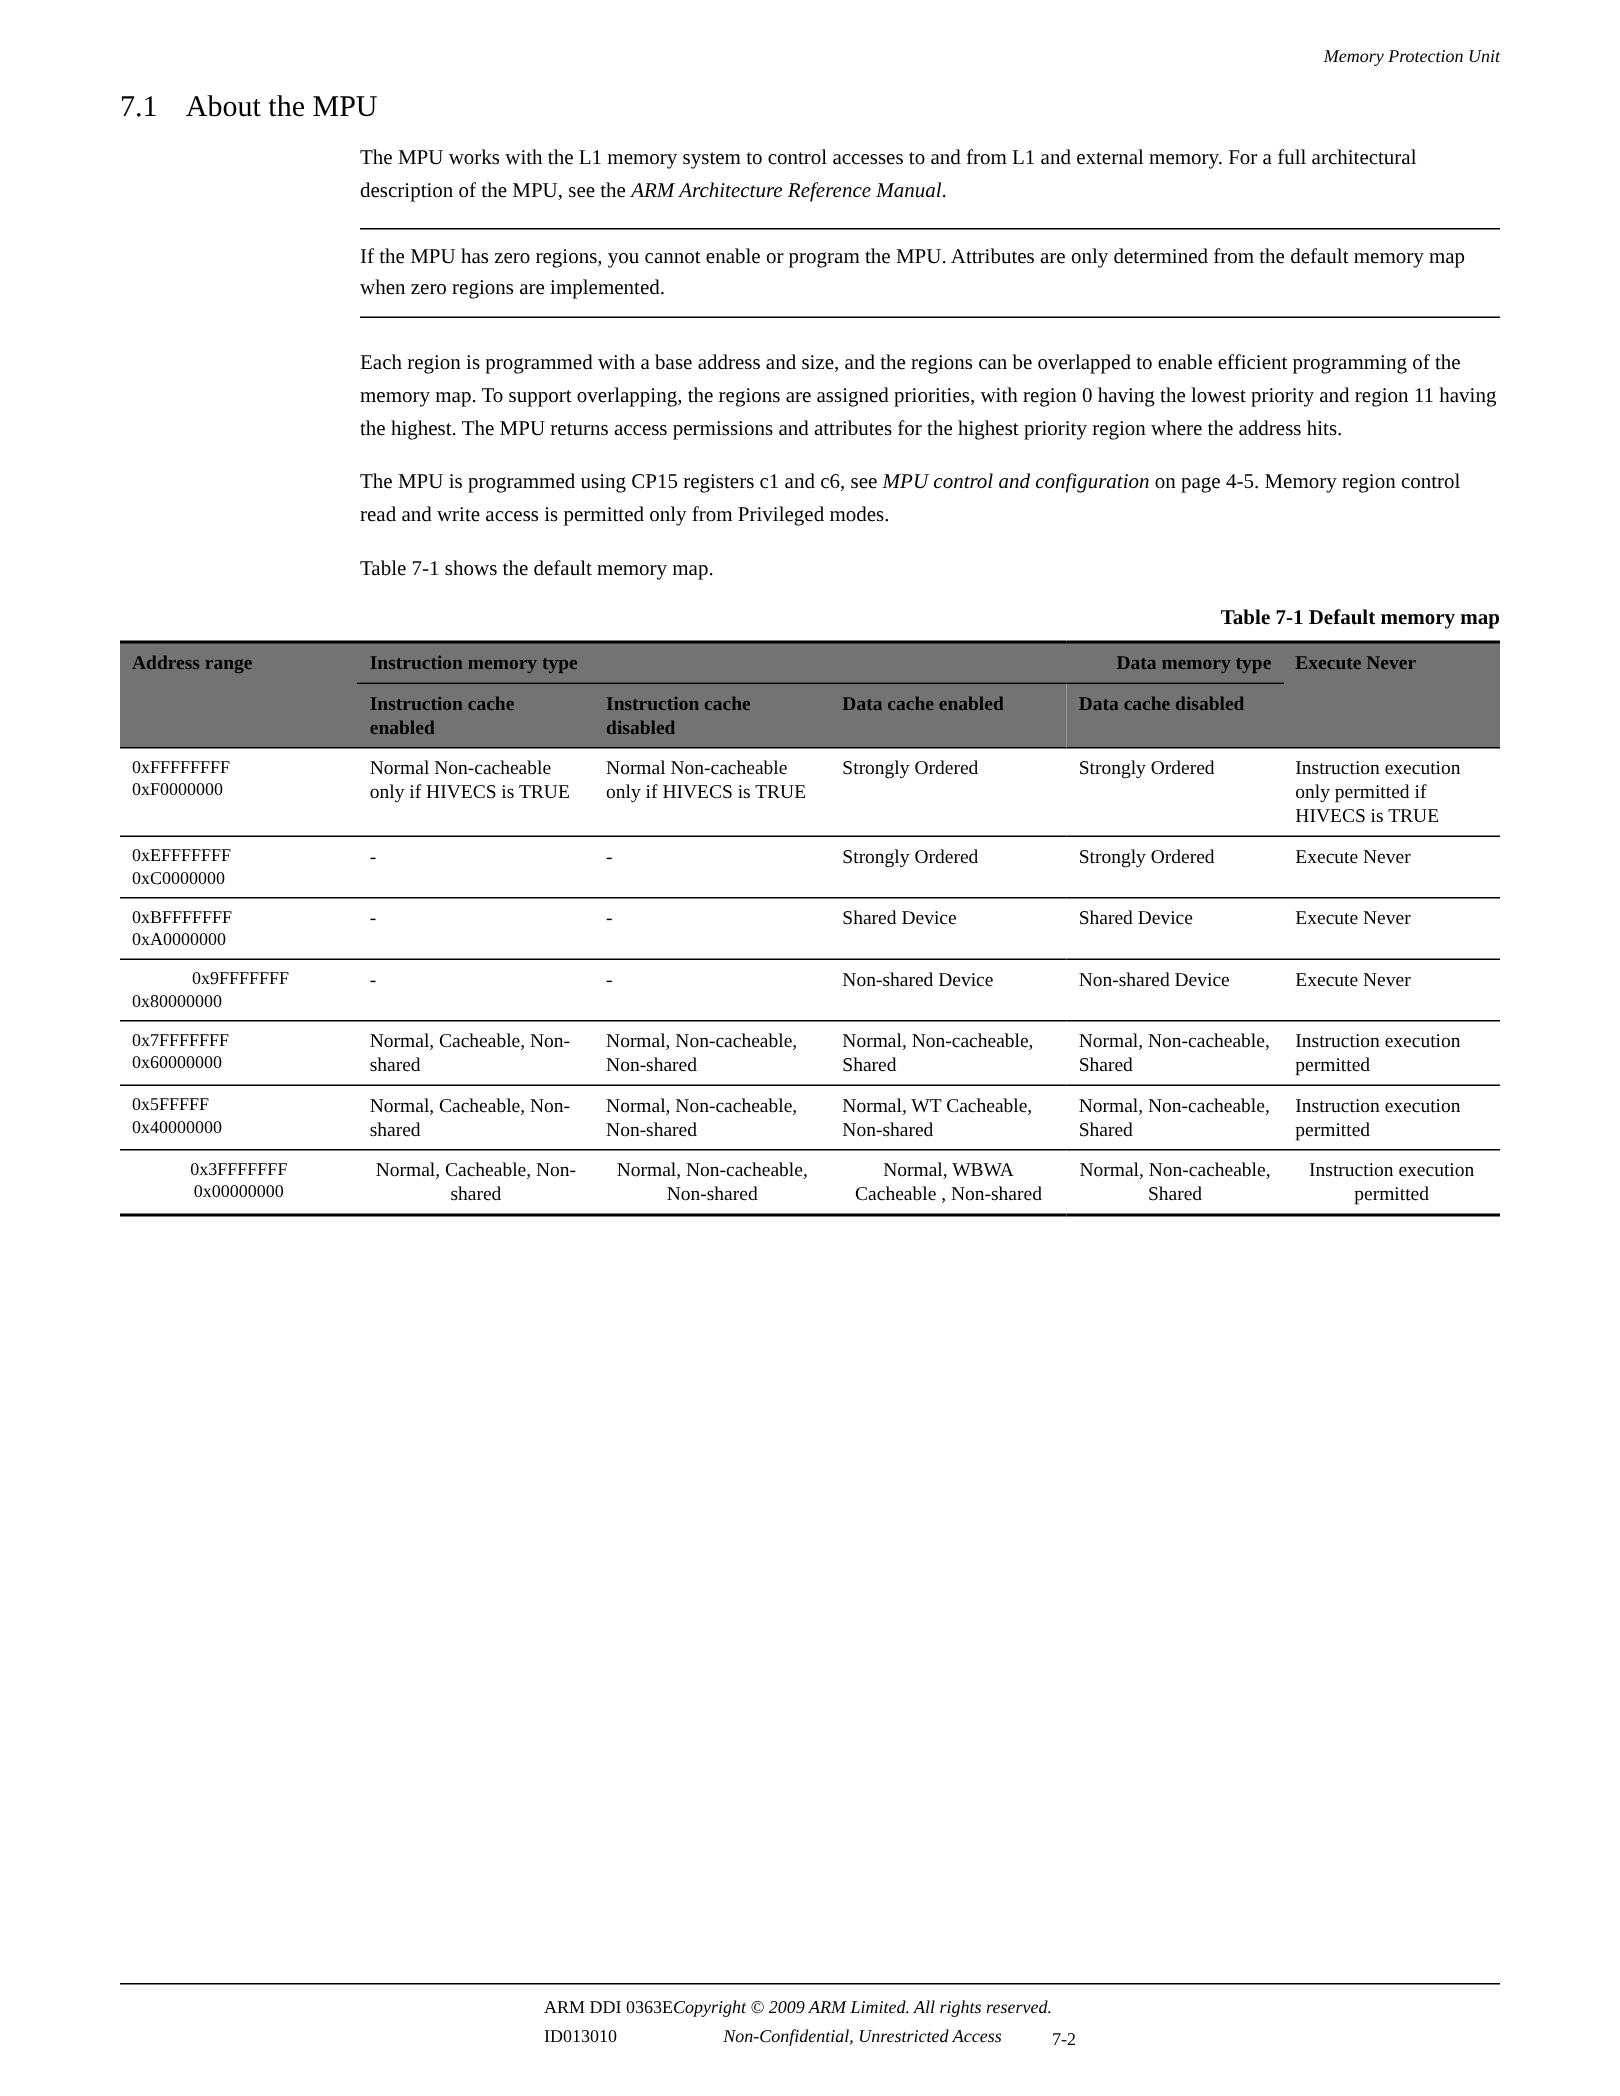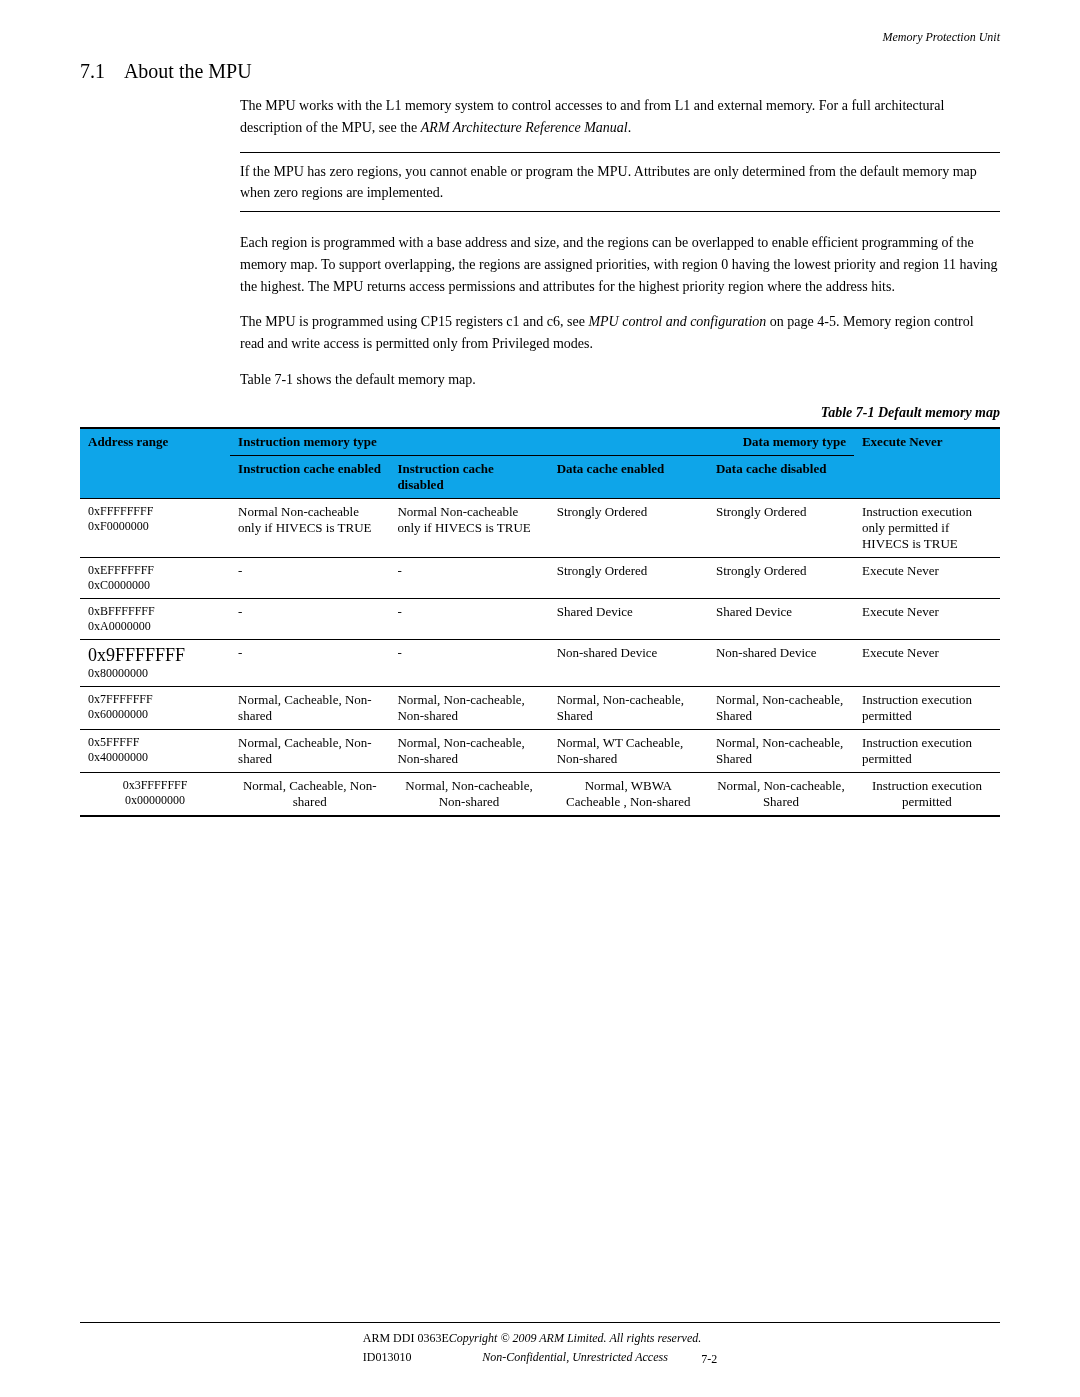--- a/index.html
+++ b/index.html
@@ -81,21 +81,20 @@
     .note-text {
       font-size: 14px;
       line-height: 1.5;
     }
 
     .table-caption {
       text-align: right;
       font-weight: bold;
       font-size: 14px;
       margin-bottom: 6px;
-      font-style: italic;
     }
 
     table.memory-table {
       width: 100%;
       border-collapse: collapse;
       font-size: 13px;
       margin-top: 6px;
     }
 
     table.memory-table th,
@@ -111,21 +110,21 @@
       border-top: 2px solid #000;
     }
 
     table.memory-table tbody tr:last-child td {
       border-bottom: 2px solid #000;
       text-align: center;
     }
 
     table.memory-table th {
       font-weight: bold;
-      background: #0ea5e9;
+      background: #737373;
     }
 
     table.memory-table td {
       border-left: none;
       border-right: none;
     }
 
     .col-addr { width: 90px; }
     .col-inst-ce { width: 120px; }
     .col-inst-cd { width: 120px; }
@@ -249,21 +248,21 @@
             <span style="display:block;font-size:12px;">0xA0000000</span>
           </td>
           <td style="font-size: 13px;">-</td>
           <td style="font-size: 13px;">-</td>
           <td style="font-size: 13px;">Shared Device</td>
           <td style="font-size: 13px;">Shared Device</td>
           <td style="font-size: 13px;">Execute Never</td>
         </tr>
         <tr>
           <td>
-            <span style="display:block;font-size:18px;">0x9FFFFFFF</span>
+            <span style="display:block;font-size:12px;margin-left:40px;">0x9FFFFFFF</span>
             <span style="display:block;font-size:12px;">0x80000000</span>
           </td>
           <td style="font-size: 13px;">-</td>
           <td style="font-size: 13px;">-</td>
           <td style="font-size: 13px;">Non-shared Device</td>
           <td style="font-size: 13px;">Non-shared Device</td>
           <td style="font-size: 13px;">Execute Never</td>
         </tr>
         <tr>
           <td>

